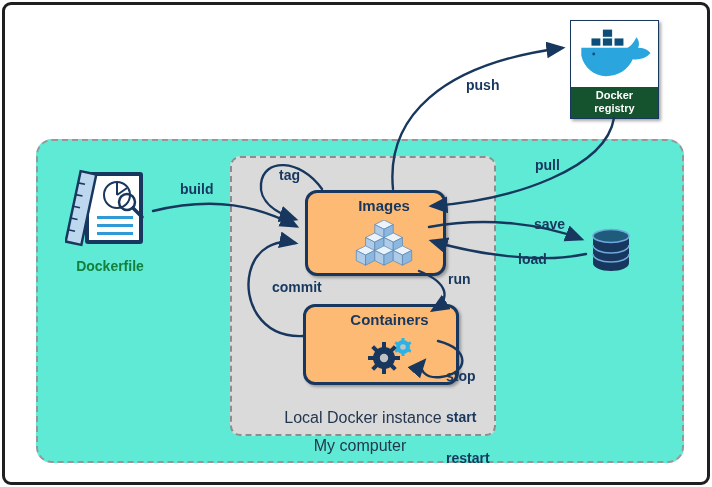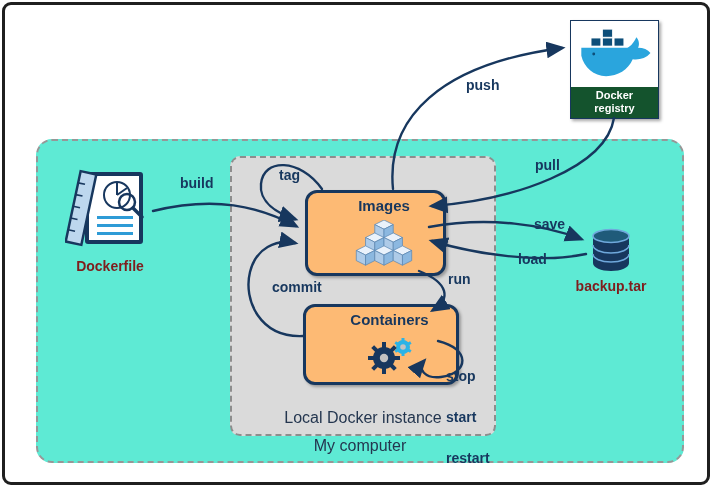--- a/index.html
+++ b/index.html
@@ -47,21 +47,21 @@
     border:1px solid #17375e;box-shadow:2px 2px 3px rgba(0,0,0,.35);
     display:flex;flex-direction:column;
   }
   #registry .whale-wrap{flex:1;display:flex;align-items:center;justify-content:center;}
   #registry .registry-caption{
     background:#14532d;color:#ffffff;font-size:11px;font-weight:bold;
     text-align:center;line-height:1.2;padding:2px 0 3px 0;
   }
   #dockerfile-node{left:62px;top:168px;width:96px;height:110px;text-align:center;}
   #dockerfile-node .node-caption{margin-top:2px;}
-  .node-caption{font-weight:bold;color:#7f1d1d;font-size:14px;}
+  .node-caption{font-weight:bold;color:#15803d;font-size:14px;}
   #backup-node{left:565px;top:226px;width:92px;text-align:center;}
 </style>
 </head>
 <body>
 
 <div class="stage">
   <div class="frame"></div>
 
   <div class="region" id="my-computer">
     <div class="region-label">My computer</div>
@@ -171,21 +171,20 @@
     </div>
   </div>
 
   <div class="float-node" id="backup-node">
     <svg width="46" height="48" viewBox="0 0 44 48">
       <path d="M4,10 v27 c0,4.5 8,8 18,8 s18,-3.5 18,-8 V10 Z" fill="#17375e"></path>
       <ellipse cx="22" cy="10" rx="18" ry="6.5" fill="#1f5b7a" stroke="#6fa8dc" stroke-width="1.6"></ellipse>
       <path d="M4,19 c0,4.5 8,8 18,8 s18,-3.5 18,-8" fill="none" stroke="#6fa8dc" stroke-width="1.6"></path>
       <path d="M4,28 c0,4.5 8,8 18,8 s18,-3.5 18,-8" fill="none" stroke="#6fa8dc" stroke-width="1.6"></path>
     </svg>
-    <div class="node-caption">backup.tar</div>
   </div>
 
   <svg id="arrow-layer" width="712" height="487" viewBox="0 0 712 487">
     <defs>
       <marker id="ah" orient="auto" markerWidth="9" markerHeight="8" refX="6.5" refY="3.5">
         <path d="M0,0 L8,3.5 L0,7 Z" fill="#17375e"></path>
       </marker>
     </defs>
     <g fill="none" stroke="#17375e" stroke-width="2.4" stroke-linecap="round">
       <path d="M153,211 C215,196 258,206 296,226" marker-end="url(#ah)"></path>
@@ -193,21 +192,21 @@
       <path d="M303,336 C260,338 243,300 250,272 C256,248 276,239 295,243" marker-end="url(#ah)"></path>
       <path d="M393,189 C386,118 440,64 562,48" marker-end="url(#ah)"></path>
       <path d="M614,118 C606,168 515,200 432,206" marker-end="url(#ah)"></path>
       <path d="M429,227 C490,216 545,225 581,239" marker-end="url(#ah)"></path>
       <path d="M586,254 C540,264 475,254 432,241" marker-end="url(#ah)"></path>
       <path d="M419,271 C449,283 451,299 433,310" marker-end="url(#ah)"></path>
       <path d="M438,341 C471,349 469,373 441,377 C425,379 417,369 424,361" marker-end="url(#ah)"></path>
     </g>
   </svg>
 
-  <div class="edge-label" style="left:180px;top:175px;">build</div>
+  <div class="edge-label" style="left:180px;top:181px;">build</div>
   <div class="edge-label" style="left:279px;top:167px;">tag</div>
   <div class="edge-label" style="left:466px;top:77px;">push</div>
   <div class="edge-label" style="left:535px;top:157px;">pull</div>
   <div class="edge-label" style="left:534px;top:216px;">save</div>
   <div class="edge-label" style="left:518px;top:251px;">load</div>
   <div class="edge-label" style="left:272px;top:279px;">commit</div>
   <div class="edge-label" style="left:448px;top:271px;">run</div>
   <div class="edge-label" style="left:446px;top:344px;">
     <span>stop</span>
     <span>start</span>

